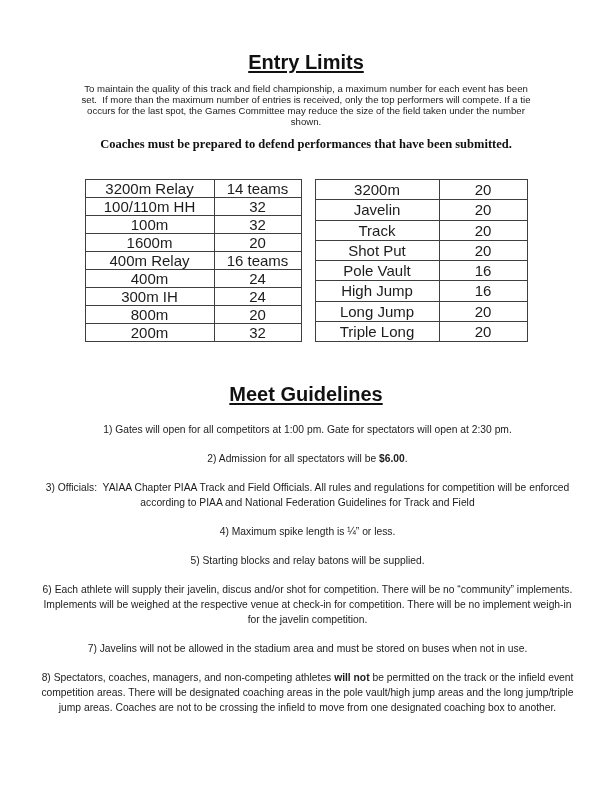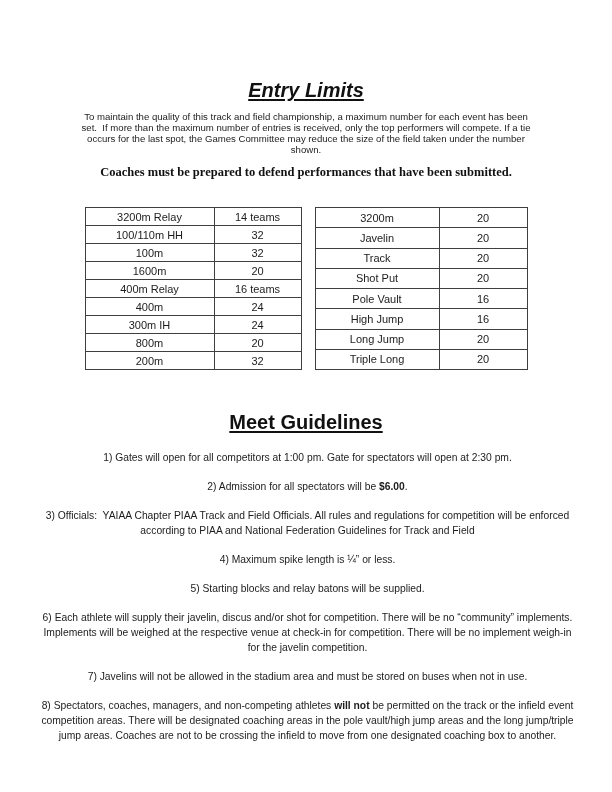--- a/index.html
+++ b/index.html
@@ -16,21 +16,21 @@
   .doc-title {
     margin: 0;
     text-align: center;
     font-size: 20px;
     line-height: 23px;
     font-weight: bold;
     text-decoration: underline;
     text-underline-offset: 2px;
     color: #111;
   }
-  .entry-title { padding-top: 79px; font-style: italic; }
+  .entry-title { padding-top: 51px; }
   .intro {
     width: 452px;
     margin: 9px auto 0 auto;
     text-align: center;
     font-size: 9.6px;
     line-height: 11px;
     white-space: pre-wrap;
   }
   .coaches {
     margin: 10px auto 0 auto;
@@ -42,21 +42,21 @@
     color: #111;
   }
   .tables-row {
     margin-top: 27px;
     display: flex;
     justify-content: center;
     gap: 13px;
   }
   table.limits {
     border-collapse: collapse;
-    font-size: 11px;
+    font-size: 15px;
   }
   table.limits td {
     border: 1px solid #3f3f3f;
     text-align: center;
     vertical-align: middle;
     height: 17px;
     padding: 0 2px;
     color: #1c1c1c;
   }
   .lt .c0 { width: 124px; }

